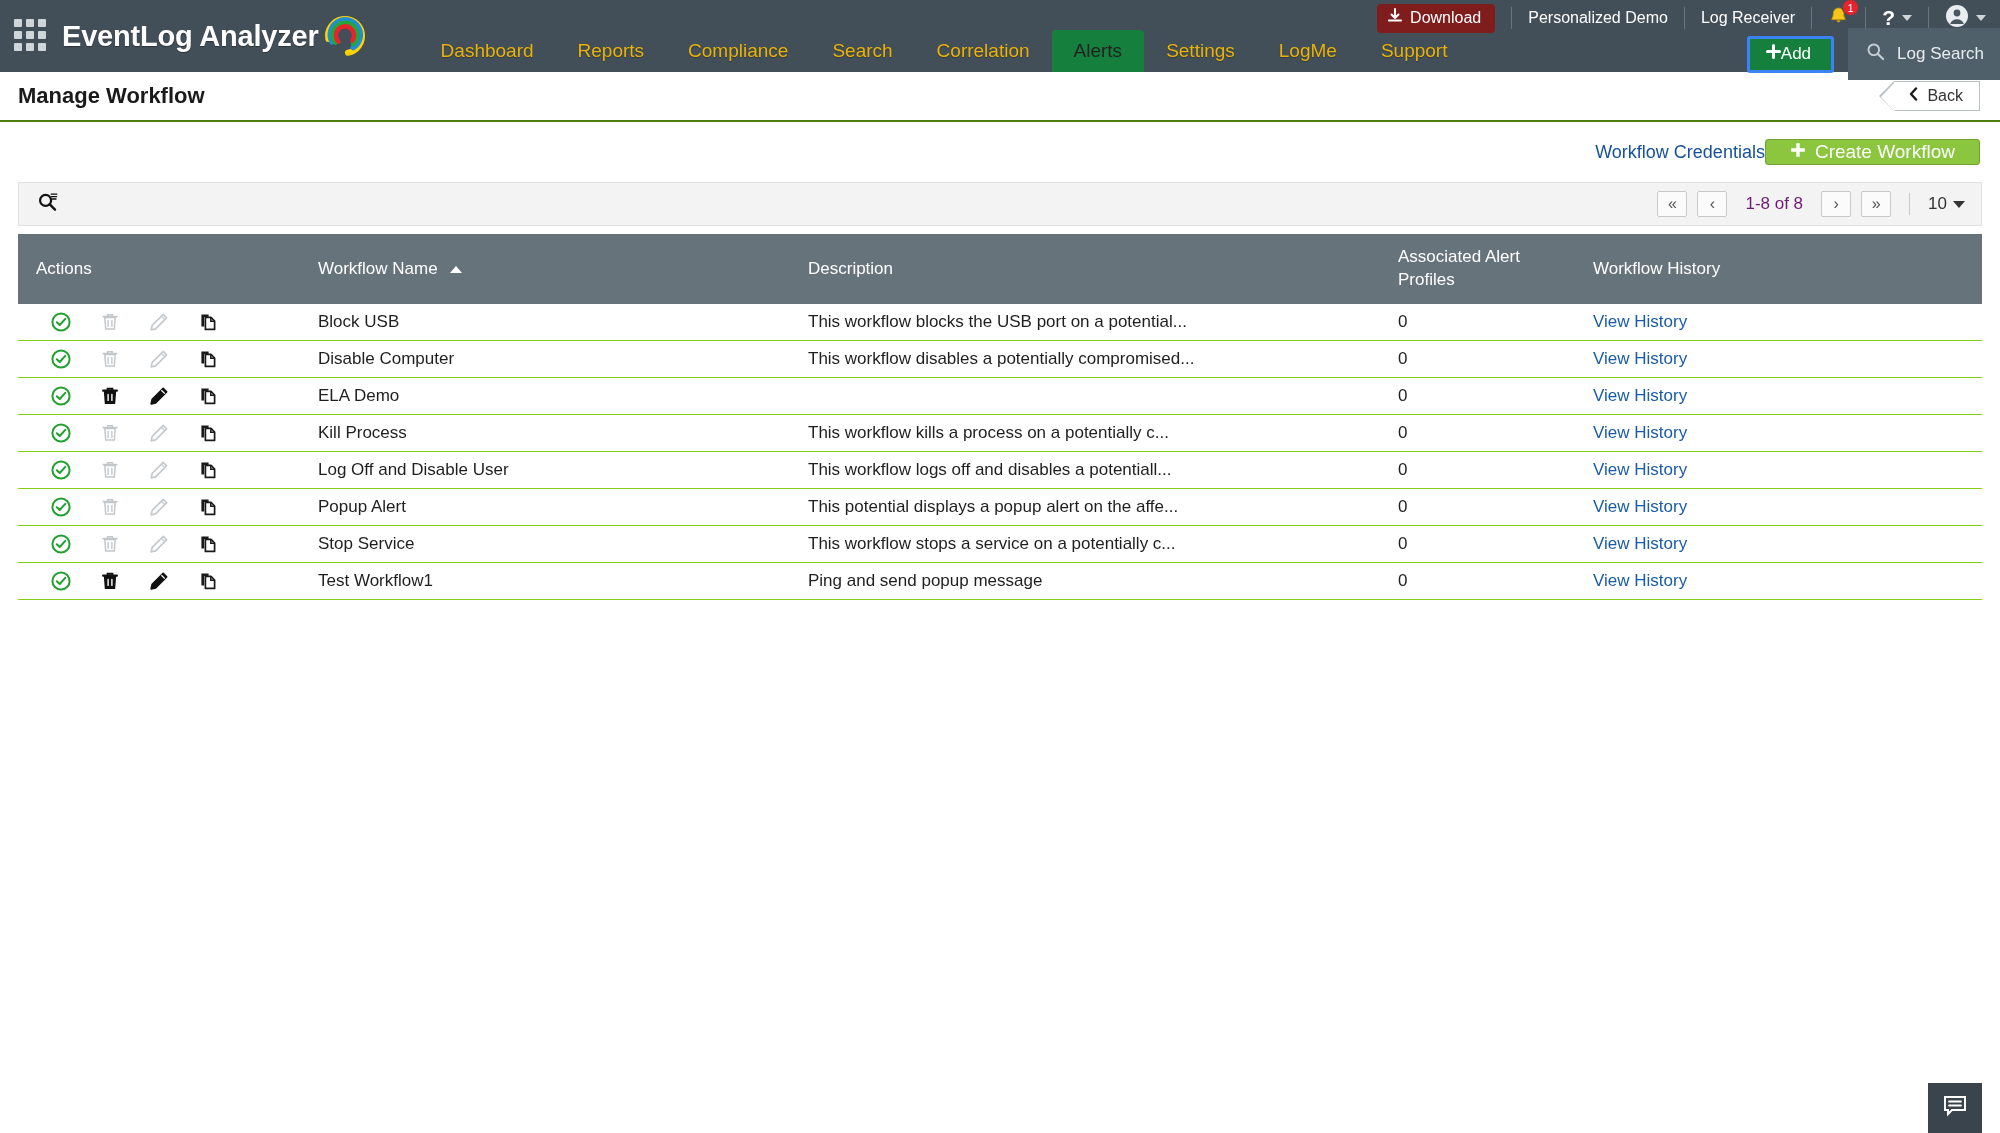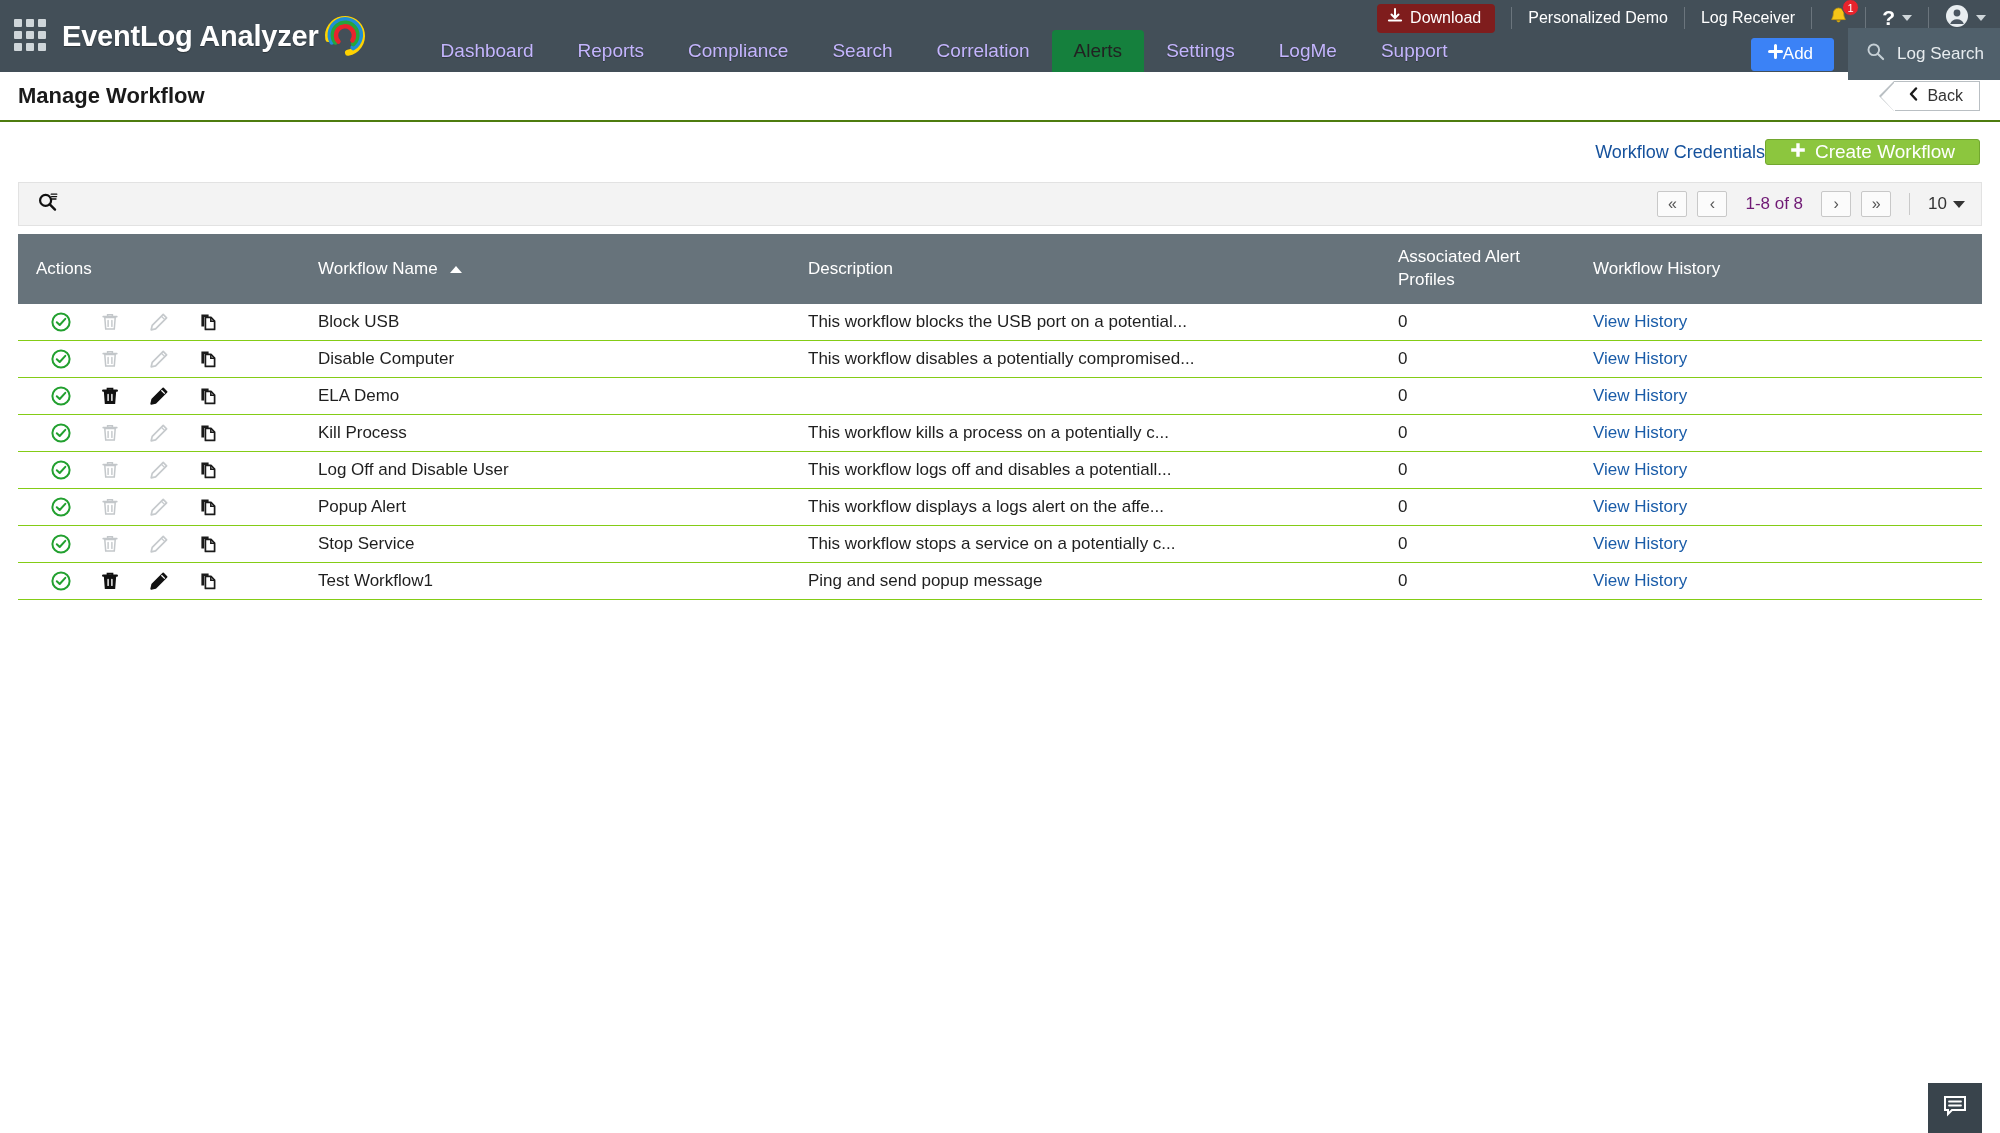--- a/index.html
+++ b/index.html
@@ -55,21 +55,21 @@
   .brand-logo svg { display:block; }
 
   
   .nav {
     display: flex;
     align-items: flex-end;
     height: 72px;
     margin-left: 52px;
   }
   .nav-item {
-    color: #c4b5fd;
+    color: #eab308;
     font-size: 19px;
     padding: 0 22px;
     height: 42px;
     line-height: 42px;
     cursor: pointer;
     white-space: nowrap;
     text-shadow: 0 1px 1px rgba(0,0,0,.3);
   }
   .nav-item.active {
     background: #15803d;
@@ -120,22 +120,22 @@
   .caret {
     display:inline-block; width:0;height:0;
     border-left:5px solid transparent; border-right:5px solid transparent;
     border-top:6px solid #cfd6da; margin-left:7px; vertical-align: middle;
   }
   .tr-row2 {
     display:flex; align-items:center; justify-content:flex-end;
     height:36px; padding-right: 0px; gap: 0;
   }
   .add-btn {
-    background:#3b82f6; color:#fff; font-size:17px;
-    border:1px solid #3b82f6;
+    background:#15803d; color:#fff; font-size:17px;
+    border:3px solid #3b82f6;
     padding: 5px 20px 6px 16px; border-radius:3px;
     display:flex; align-items:center; cursor:pointer;
     white-space:nowrap;
   }
   .logsearch {
     background:#50606b; color:#e7ecef; font-size:17px;
     height:52px; display:flex; align-items:center; gap:12px;
     padding: 0 16px 0 18px; cursor:pointer; white-space:nowrap;
     margin-left: 14px;
   }
@@ -638,21 +638,21 @@
               <span class="ic">
                 <svg width="20" height="20" viewBox="0 0 20 20">
                   <path d="M3.4 2.6 h7.2 v2.4 h-4.4 v9.6 h-2.8 z" fill="#1a1a1a"></path>
                   <path d="M7.4 5.4 h5.6 l3.6 3.6 v8.4 h-9.2 z" fill="none" stroke="#1a1a1a" stroke-width="1.7" stroke-linejoin="round"></path>
                   <path d="M12.8 5.6 v3.6 h3.6" fill="none" stroke="#1a1a1a" stroke-width="1.5"></path>
                 </svg>
               </span>
             </div>
           </td>
           <td>Popup Alert</td>
-          <td>This workflow displays a logs alert on the affe...</td>
+          <td>This potential displays a popup alert on the affe...</td>
           <td class="assoc-num">0</td>
           <td><span class="hist-link">View History</span></td>
         </tr>
         <tr>
           <td class="cell-actions">
             <div class="icons">
               <span class="ic">
                 <svg width="22" height="22" viewBox="0 0 22 22">
                   <circle cx="11" cy="11" r="8.6" fill="none" stroke="#22a02f" stroke-width="2"></circle>
                   <path d="M6.8 11.2 L9.7 14 L15.3 7.8" fill="none" stroke="#22a02f" stroke-width="2" stroke-linecap="round" stroke-linejoin="round"></path>

